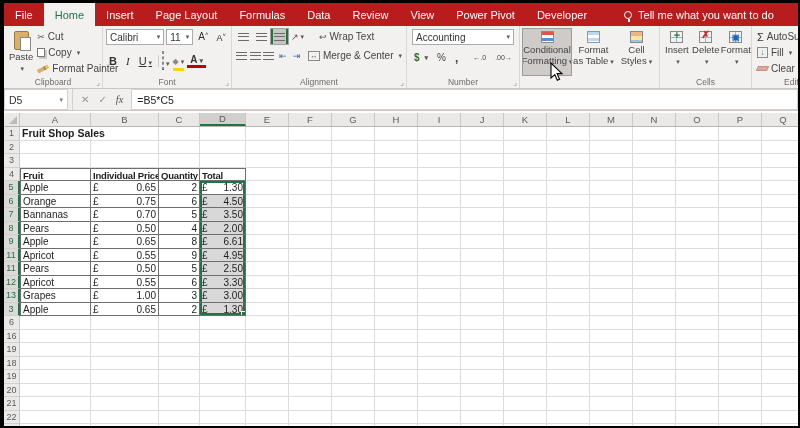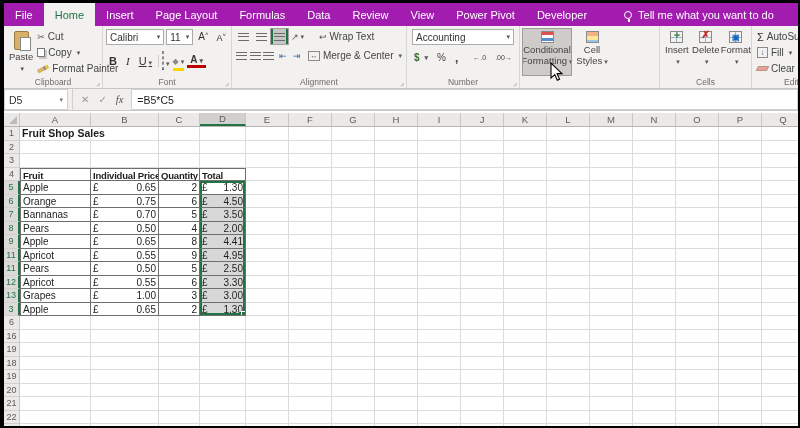--- a/index.html
+++ b/index.html
@@ -3,21 +3,21 @@
 <meta charset="utf-8">
 <style>
   * { box-sizing: border-box; margin: 0; padding: 0; }
   html,body { width:800px; height:428px; background:#000; overflow:hidden;
     font-family:"Liberation Sans", sans-serif; }
   .app { position:absolute; left:4px; top:3px; width:794px; height:423px;
     background:#fff; overflow:hidden; }
 
   
   .tabbar { position:absolute; left:0; top:0; width:100%; height:23px;
-    background:#a21caf; display:flex; align-items:stretch; }
+    background:#b91c1c; display:flex; align-items:stretch; }
   .tab { color:#fff; font-size:11px; padding:0 11px; display:flex; align-items:center; cursor:default; }
   .tab.active { background:#f3f1ef; color:#217346; }
   .tellme { color:#fff; font-size:11px; display:flex; align-items:center; gap:6px; margin-left:26px; }
   .bulb { width:8px; height:8px; border:1px solid #fff; border-radius:50%; position:relative; display:inline-block; }
   .bulb::after { content:""; position:absolute; left:2.5px; top:7px; width:2px; height:3px; background:#fff; }
 
   
   .ribbon { position:absolute; left:0; top:23px; width:100%; height:63px;
     background:#f3f1ef; border-bottom:1px solid #c8c5c2; display:flex; }
   .rgroup { position:relative; height:100%; border-right:1px solid #d9d6d3; flex:0 0 auto; padding:3px 2px 13px 3px; }
@@ -252,20 +252,24 @@
       <div class="rlabel">Number</div>
       <span class="launcher">⌟</span>
     </div>
 
     <div class="rgroup" style="width:140px">
       <div style="display:flex;height:100%">
         <div class="bigbtn hovered" style="width:48px">
           <span class="gridicon cf"></span>
           <span class="blabel dd"><span>Conditional Formatting</span></span>
         </div>
+        <div class="bigbtn" style="width:46px">
+          <span class="gridicon ft"></span>
+          <span class="blabel dd"><span>Format as Table</span></span>
+        </div>
         <div class="bigbtn" style="width:42px">
           <span class="gridicon cs"></span>
           <span class="blabel dd"><span>Cell Styles</span></span>
         </div>
       </div>
     </div>
 
     <div class="rgroup" style="width:92px">
       <div style="display:flex">
         <div class="bigbtn" style="width:29px">
@@ -540,21 +544,21 @@
         <div class="grow">
           <span class="rh hl">9</span>
           <span class="cell tbl tbl-l" style="width: 71px;">Apple</span>
           <span class="cell tbl acc" style="width: 68px;">
             <span>£</span>
             <span>0.65</span>
           </span>
           <span class="cell tbl num" style="width: 41px;">8</span>
           <span class="cell tbl acc sel sel-shade" style="width: 46px;">
             <span>£</span>
-            <span>4.41</span>
+            <span>6.61</span>
           </span>
           <span class="cell" style="width: 43px;"></span>
           <span class="cell" style="width: 43px;"></span>
           <span class="cell" style="width: 43px;"></span>
           <span class="cell" style="width: 43px;"></span>
           <span class="cell" style="width: 43px;"></span>
           <span class="cell" style="width: 43px;"></span>
           <span class="cell" style="width: 43px;"></span>
           <span class="cell" style="width: 43px;"></span>
           <span class="cell" style="width: 43px;"></span>

